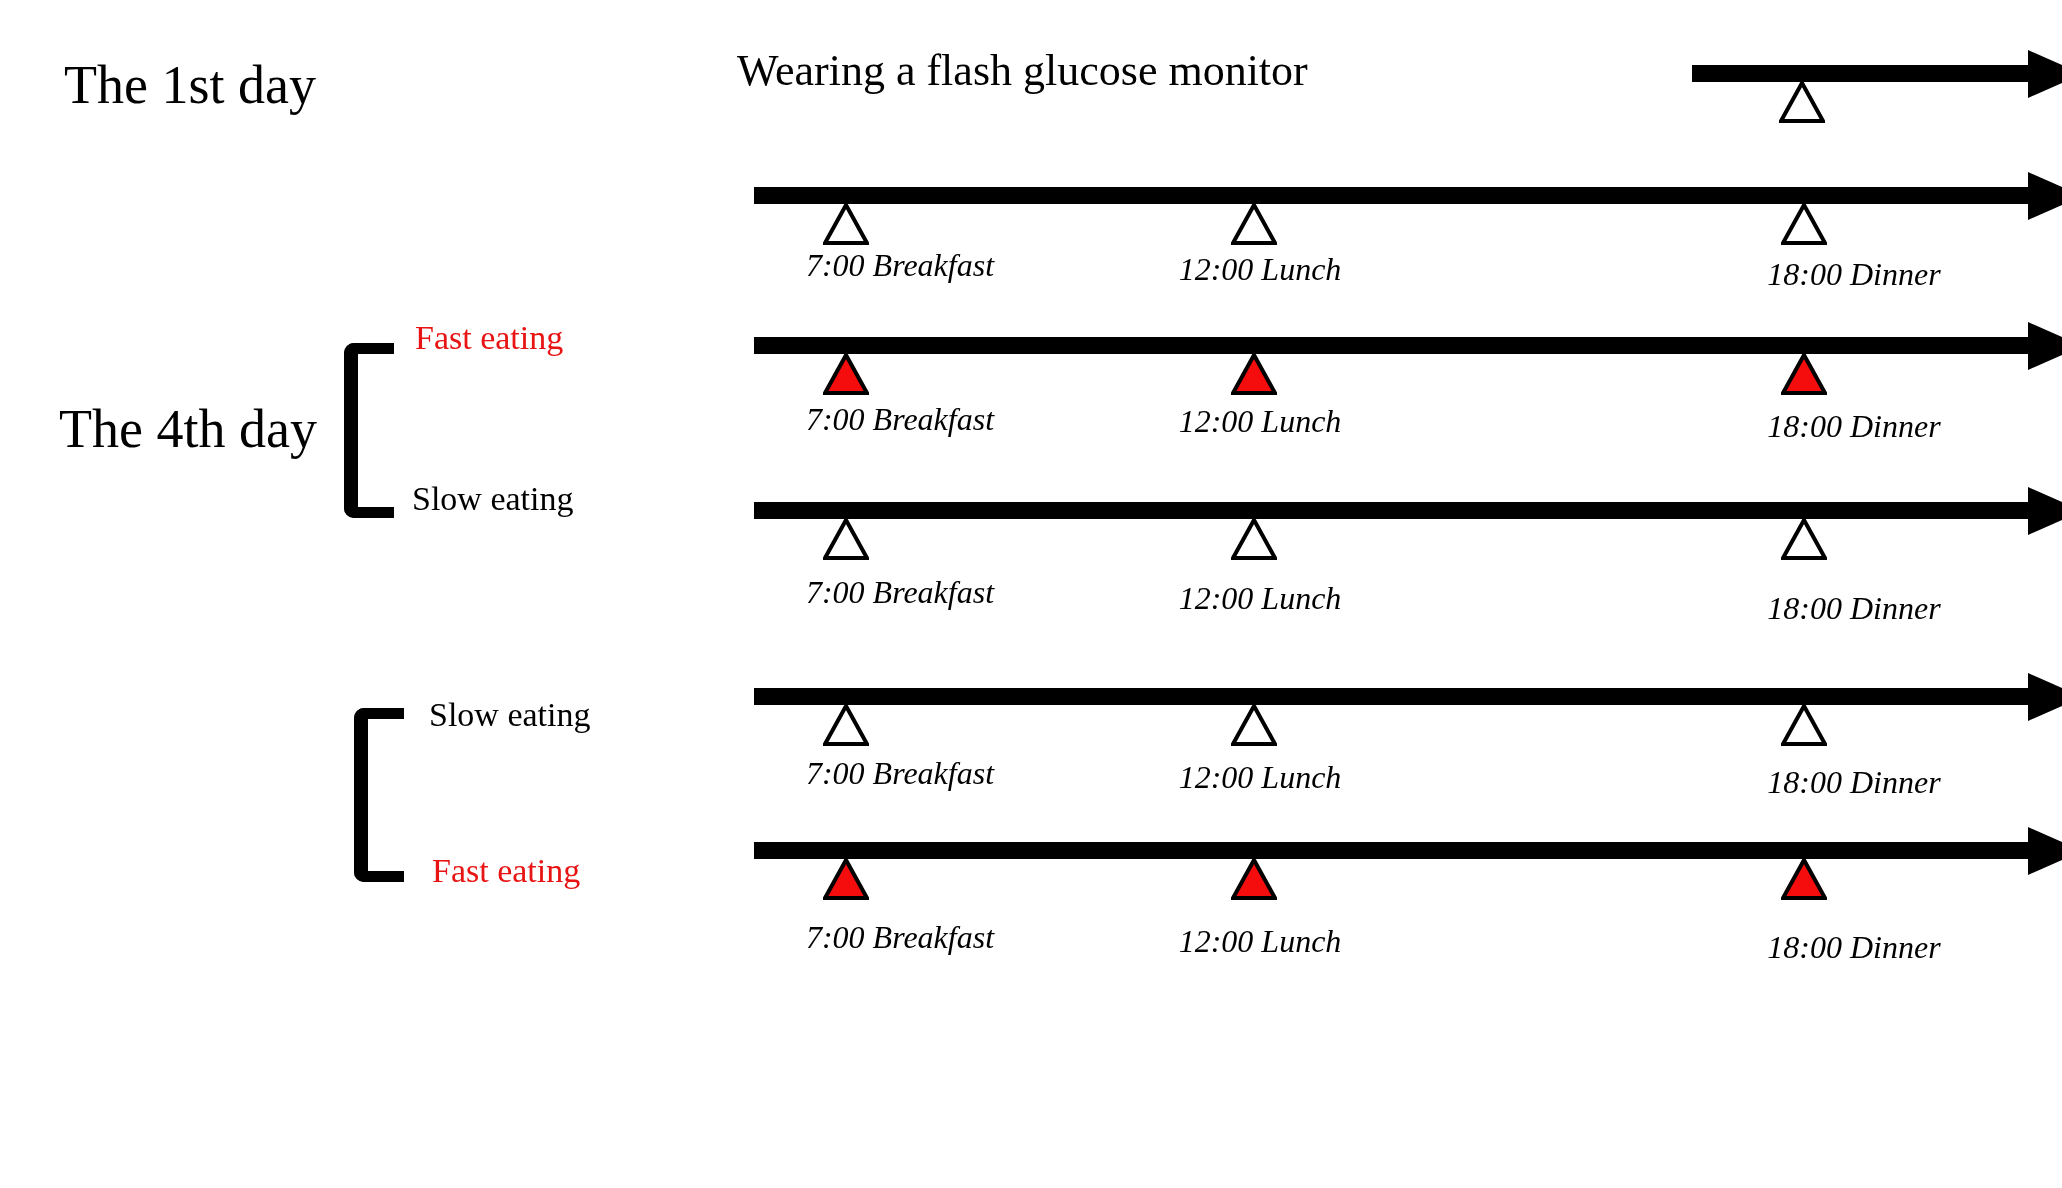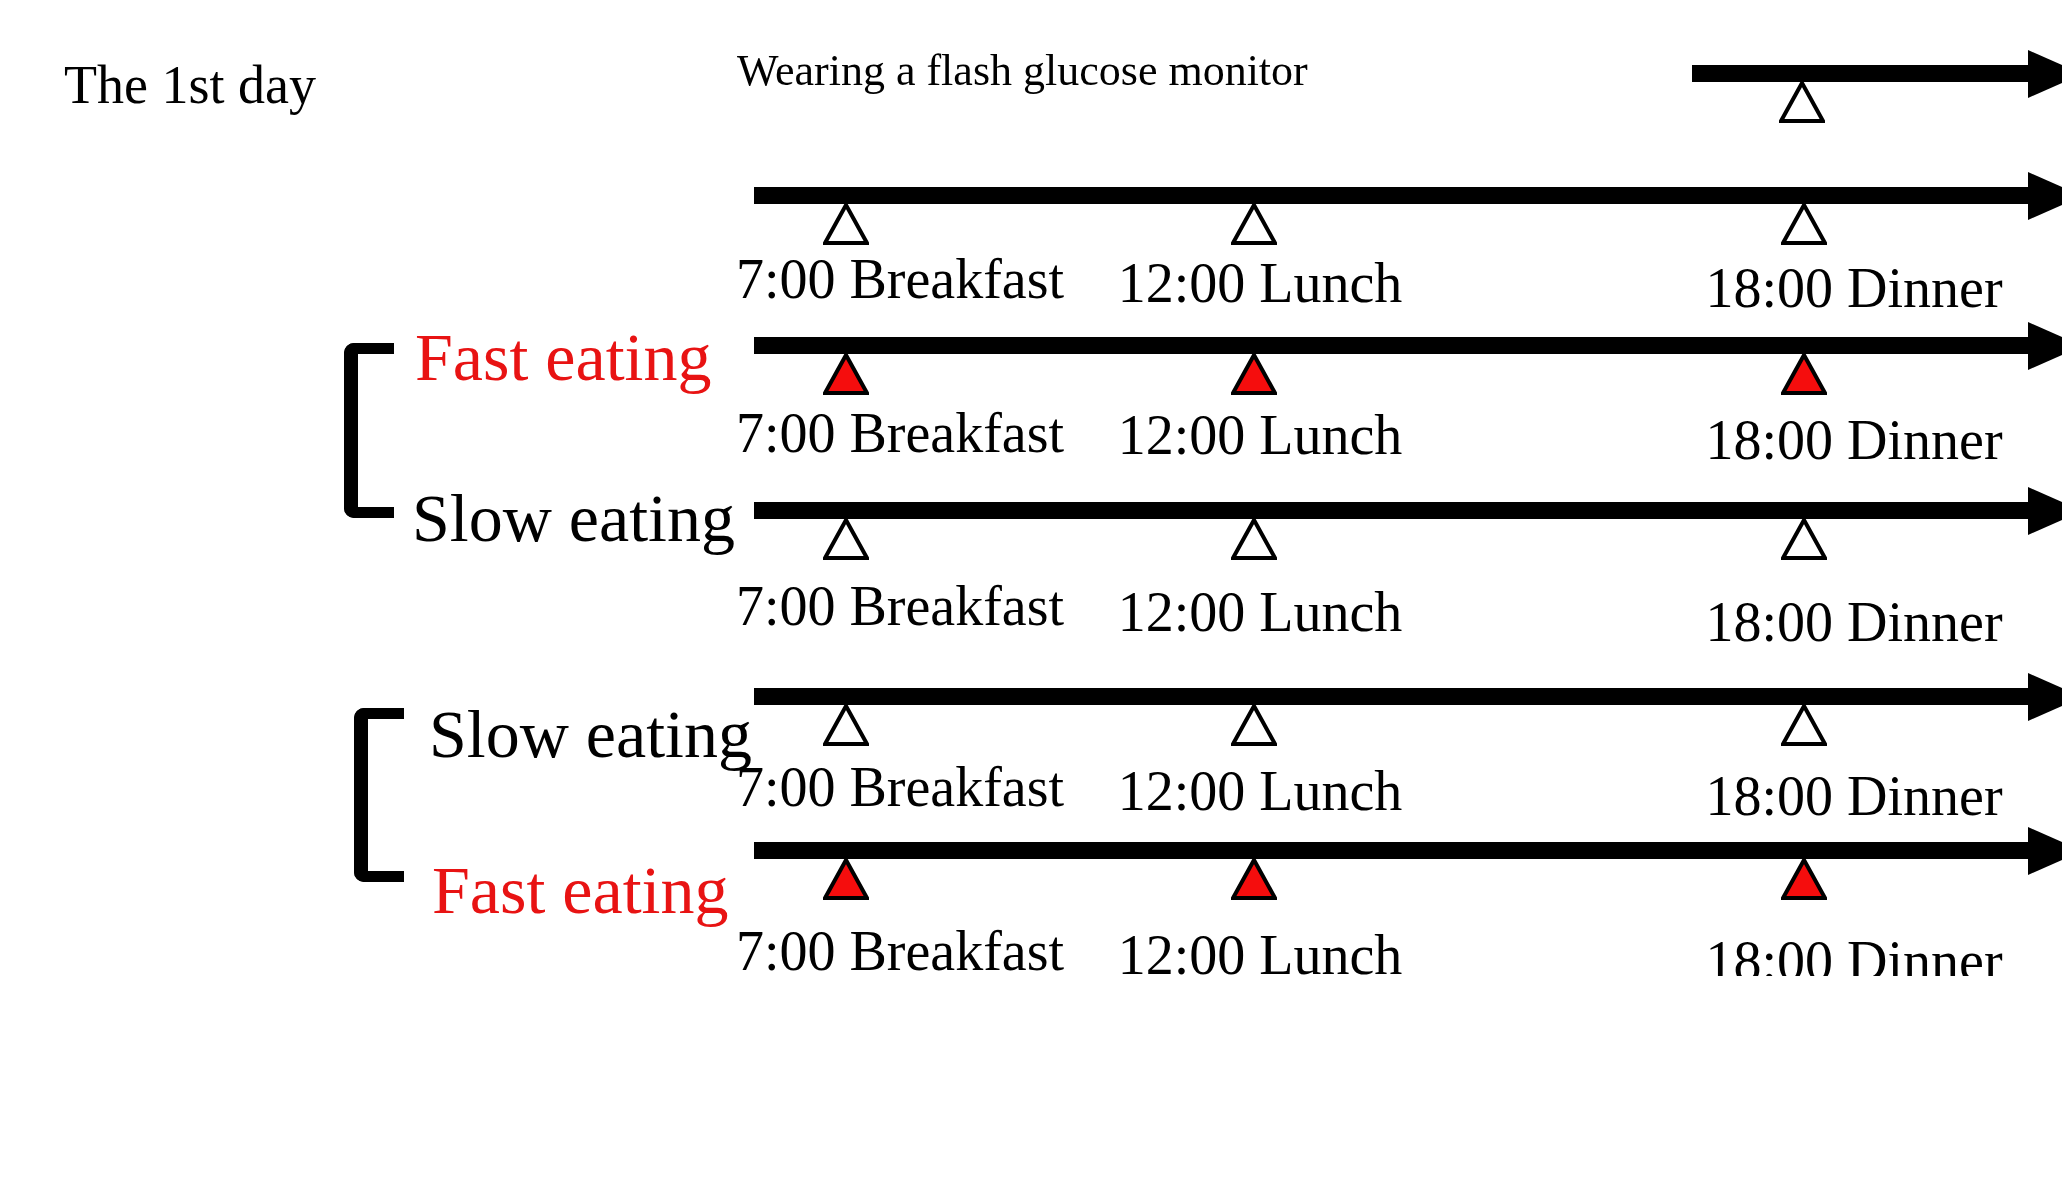--- a/index.html
+++ b/index.html
@@ -11,31 +11,32 @@
     font-family:"Liberation Serif","DejaVu Serif",serif;
     color:#000;
     margin-left:32px;
   }
   .day-label{
     position:absolute;
     font-size:54px;line-height:1.15;white-space:nowrap;
   }
   .branch-label{
     position:absolute;
-    font-size:68px;line-height:1.15;white-space:nowrap;
+    font-size:34px;line-height:1.15;white-space:nowrap;
   }
   .branch-label.fast{color:var(--fast-text,#e81313);}
   .annotation{
     position:absolute;
     font-size:44px;line-height:1.15;white-space:nowrap;
   }
   .meal-label{
     position:absolute;
-    font-size:56px;line-height:1.15;white-space:nowrap;
+    font-size:32px;line-height:1.15;white-space:nowrap;
     transform:translateX(-50%);
+    font-style:italic;
   }
   
   .arrow{position:absolute;height:17px;}
   .arrow .shaft{
     position:absolute;left:0;top:0;bottom:0;right:46px;
     background:var(--line,#000);
   }
   .arrow .head{
     position:absolute;right:-2px;top:50%;transform:translateY(-50%);
     width:0;height:0;
@@ -82,20 +83,21 @@
   <svg class="marker slow" width="46" height="42" style="left:1199px;top:203px">
       <polygon points="23,2 44,40 2,40"></polygon>
     </svg>
   <svg class="marker slow" width="46" height="42" style="left:1749px;top:203px">
       <polygon points="23,2 44,40 2,40"></polygon>
     </svg>
   <div class="meal-label" style="left:868px;top:247px">7:00 Breakfast</div>
   <div class="meal-label" style="left:1228px;top:251px">12:00 Lunch</div>
   <div class="meal-label" style="left:1822px;top:256px">18:00 Dinner</div>
 
+  <div class="day-label" style="left:27px;top:398px">The 4th day</div>
   <div class="bracket" style="left:312px;top:343px;width:36px;height:153px"></div>
 
   <div class="branch-label fast" style="left:383px;top:318px">Fast eating</div>
   <div class="arrow" style="left:722px;top:337px;width:1326px">
     <div class="shaft"></div>
     <div class="head"></div>
   </div>
   <svg class="marker fast" width="46" height="42" style="left:791px;top:353px">
       <polygon points="23,2 44,40 2,40"></polygon>
     </svg>

